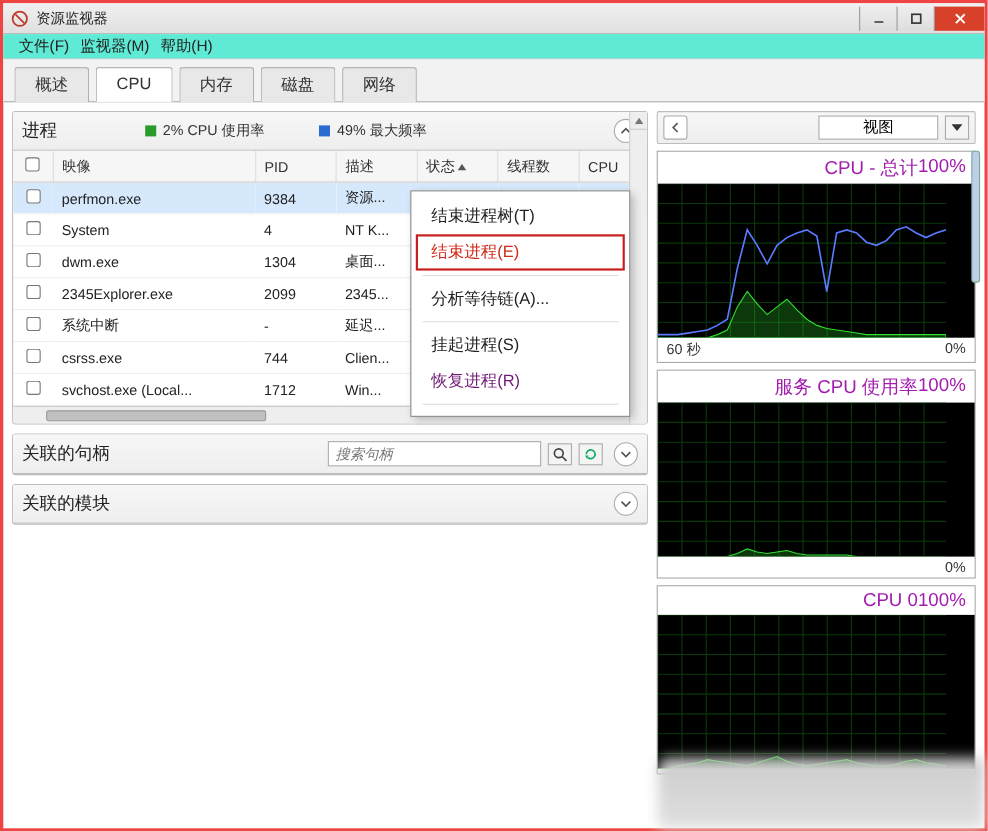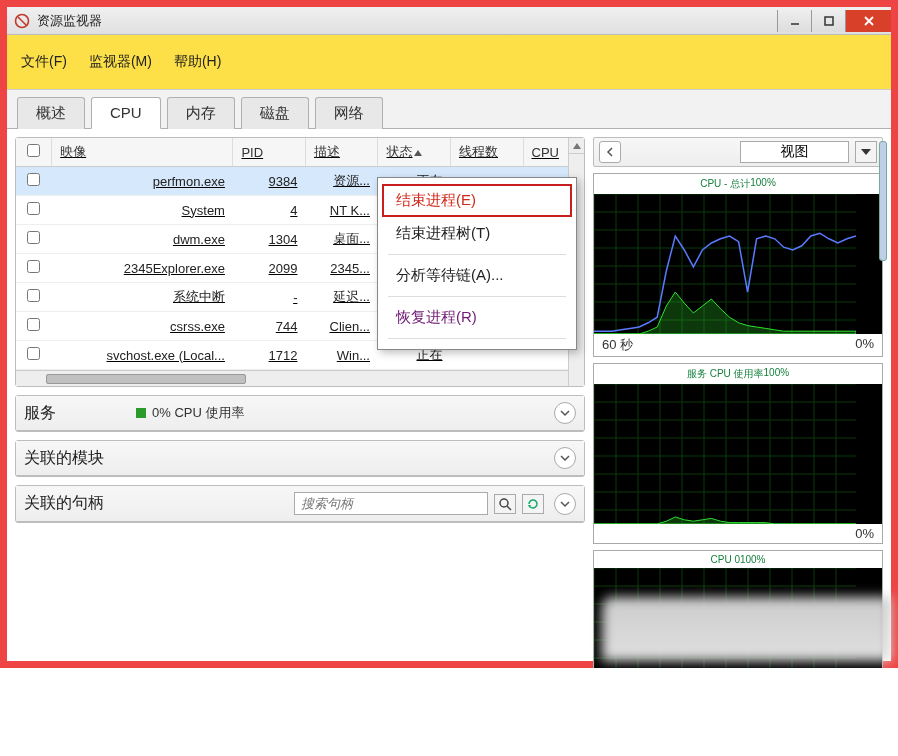--- a/index.html
+++ b/index.html
@@ -1,31 +1,31 @@
 <!DOCTYPE html>
 <html><head>
 <meta charset="utf-8">
 <style>
 * { box-sizing: border-box; margin: 0; padding: 0; }
 body { font-family: "Microsoft YaHei", Tahoma, sans-serif; font-size: 13px; background: #fff; overflow: hidden; }
-.window { width: 898px; height: 668px; border: 7px solid #ef4444; background: #fff; position: relative; }
+.window { width: 898px; height: 756px; border: 3px solid #ef4444; background: #fff; position: relative; }
 
 .titlebar {
   height: 28px; background: linear-gradient(#f0f0f0, #e0e0e0);
   display: flex; align-items: center; padding: 2px 0 2px 6px; gap: 6px;
   border-bottom: 1px solid #bbb;
 }
 .titlebar .app-icon { width: 18px; height: 18px; display: flex; align-items: center; justify-content: center; }
 .titlebar .title { flex: 1; color: #222; font-size: 13px; }
 .win-buttons { display: flex; height: 22px; }
 .win-btn { width: 34px; height: 22px; display: flex; align-items: center; justify-content: center; font-family: sans-serif; font-size: 12px; border-left: 1px solid #999; background: linear-gradient(#eee,#ddd); }
 .win-btn.close { background: #d9402a; color: #fff; width: 46px; }
 .win-btn.close svg line { stroke: #fff; }
 
-.menubar { display: flex; gap: 14px; padding: 16px 10px; border-bottom: 1px solid #ccc; font-size: 14px; color: #222; background: #fde047; }
+.menubar { display: flex; gap: 2px; padding: 0 10px; border-bottom: 1px solid #ccc; font-size: 14px; color: #222; background: #5eead4; }
 .menubar .mitem { padding: 2px 4px; }
 
 .tabs { display: flex; gap: 6px; padding: 6px 10px 0 10px; border-bottom: 1px solid #b0b0b0; background: #f2f2f2; }
 .tab { padding: 6px 18px; border: 1px solid #b0b0b0; border-bottom: none; border-radius: 3px 3px 0 0; background: #e8e8e8; color: #333; font-size: 15px; position: relative; top: 1px; }
 .tab.active { background: #fff; font-weight: 400; border-bottom: 1px solid #fff; }
 
 .content { display: flex; height: calc(100% - 28px - 28px - 36px); }
 .left-pane { flex: 1; min-width: 0; padding: 8px; display: flex; flex-direction: column; gap: 8px; }
 .right-pane { width: 298px; padding: 8px 8px 8px 0; display: flex; flex-direction: column; gap: 6px; }
 
@@ -33,42 +33,42 @@
 .sec-header { display: flex; align-items: center; padding: 6px 8px; background: linear-gradient(#f7f7f7,#eee); border-bottom: 1px solid #bdbdbd; gap: 10px; font-size: 16px; color: #222; }
 .sec-header .sec-title { font-weight: 400; }
 .sec-header .metric { font-size: 13px; color: #333; display: flex; align-items: center; gap: 6px; }
 .sec-header .sq { width: 10px; height: 10px; display: inline-block; }
 .sec-header .sq.green { background: #2a9b2a; }
 .sec-header .sq.blue { background: #2a6bd0; }
 .spacer { flex: 1; }
 .expand-btn { width: 22px; height: 22px; border: 1px solid #aaa; border-radius: 50%; display: flex; align-items: center; justify-content: center; background: #fff; }
 .expand-btn svg { width: 10px; height: 10px; }
 
-.table-wrap { overflow: hidden; text-decoration: underline; }
+.table-wrap { overflow: hidden; }
 .ptable { width: 100%; border-collapse: collapse; font-size: 13px; }
 .ptable th { text-align: left; padding: 5px 8px; border-right: 1px solid #ddd; border-bottom: 1px solid #ccc; background: #f6f6f6; font-weight: 400; color: #333; }
-.ptable td { padding: 5px 8px; border-bottom: 1px solid #eee; color: #222; white-space: nowrap; overflow: hidden; text-overflow: ellipsis; text-align: right; }
+.ptable td { padding: 5px 8px; border-bottom: 1px solid #eee; color: #222; white-space: nowrap; overflow: hidden; text-overflow: ellipsis; }
 .ptable tr.selected td { background: #d6e8fb; }
 .ptable td.chk, .ptable th.chk { width: 24px; text-align: center; }
 .ptable input[type=checkbox] { width: 13px; height: 13px; }
 th.sorted svg { width: 8px; height: 6px; margin-left: 2px; }
 
 .hscroll { height: 16px; background: #eee; border-top: 1px solid #ccc; display: flex; align-items: center; }
 .hscroll .thumb { height: 10px; background: #c0c0c0; border: 1px solid #999; width: 200px; margin-left: 30px; border-radius: 2px; }
 
 .search-row { display: flex; align-items: center; gap: 6px; padding: 4px 6px; }
 .search-row input { flex: 1; border: 1px solid #aaa; padding: 3px 6px; font-size: 13px; color: #666; font-style: italic; }
 .icon-btn { width: 22px; height: 20px; border: 1px solid #aaa; display: flex; align-items: center; justify-content: center; background: #f4f4f4; }
 
 .right-header { display: flex; align-items: center; gap: 6px; border: 1px solid #bdbdbd; padding: 3px 5px; border-radius: 2px; background: linear-gradient(#f7f7f7,#eee); }
 .view-dd { flex: 1; display: flex; align-items: center; justify-content: center; border: 1px solid #aaa; height: 22px; font-size: 14px; background: #fff; }
 .dd-btn { width: 22px; height: 22px; border: 1px solid #aaa; display: flex; align-items: center; justify-content: center; background: #f4f4f4; }
 
 .chart { border: 1px solid #aaa; }
-.chart-title { display: flex; justify-content: center; padding: 3px 8px; font-size: 10px; color: #15803d; }
+.chart-title { display: flex; justify-content: flex-end; padding: 3px 8px; font-size: 17px; color: #a21caf; }
 .chart-body { height: 140px; background: #000; position: relative; overflow: hidden; }
 .chart-body .grid line { stroke: #0a3a0a; stroke-width: 1; }
 .chart-body polyline.blue { stroke: #5a7aff; stroke-width: 1.5; fill: none; }
 .chart-body polygon.green { fill: rgba(48,224,48,0.25); stroke: #30e030; stroke-width: 1; }
 .chart-footer { display: flex; justify-content: space-between; padding: 2px 8px; font-size: 13px; color: #333; }
 
 .context-menu {
   position: absolute; left: 370px; top: 170px; width: 200px;
   background: #fff; border: 1px solid #888;
   box-shadow: 3px 3px 8px rgba(0,0,0,.25); padding: 6px 4px; z-index: 100;
@@ -129,20 +129,39 @@
     <div class="tab">内存</div>
     <div class="tab">磁盘</div>
     <div class="tab">网络</div>
   </div>
 
   <div class="content">
 
     <div class="left-pane">
 
       <div class="section" style="position:relative;">
+        <div class="sec-header">
+          <span class="sec-title">进程</span>
+          <span style="width:60px"></span>
+          <span class="metric">
+              <span class="sq green"></span>
+              <span>2% CPU 使用率</span>
+            </span>
+          <span style="width:30px"></span>
+          <span class="metric">
+              <span class="sq blue"></span>
+              <span>49% 最大频率</span>
+            </span>
+          <div class="spacer"></div>
+          <div class="expand-btn">
+            <svg viewBox="0 0 10 10">
+                <polyline points="1,7 5,3 9,7" fill="none" stroke="#555" stroke-width="1.5"></polyline>
+              </svg>
+          </div>
+        </div>
         <div class="table-wrap">
           <table class="ptable">
             <thead>
               <tr>
                 <th class="chk"><input type="checkbox" style=""></th>
                 <th style="width:150px">映像</th>
                 <th style="width:60px">PID</th>
                 <th style="width:60px">描述</th>
                 <th style="width:60px" class="sorted"><span>状态</span><svg viewBox="0 0 8 6">
                       <polygon points="0,6 4,0 8,6" fill="#555"></polygon>
@@ -223,68 +242,52 @@
         </div>
         <div class="vstrack">
           <div class="arrow">
               <svg width="8" height="6">
                 <polygon points="0,6 4,0 8,6" fill="#777"></polygon>
               </svg>
             </div>
         </div>
       </div>
 
-      <div class="section">
-        <div class="sec-header">
-          <span class="sec-title">服务</span>
-          <span style="width:60px"></span>
-          <span class="metric">
-              <span class="sq green"></span>
-              <span>0% CPU 使用率</span>
-            </span>
-          <div class="spacer"></div>
-          <div class="expand-btn">
-            <svg viewBox="0 0 10 10">
-                <polyline points="1,3 5,7 9,3" fill="none" stroke="#555" stroke-width="1.5"></polyline>
-              </svg>
-          </div>
-        </div>
-      </div>
-
-      <div class="section">
-        <div class="sec-header">
-          <span class="sec-title">关联的模块</span>
-          <div class="spacer"></div>
-          <div class="expand-btn">
-            <svg viewBox="0 0 10 10">
-                <polyline points="1,3 5,7 9,3" fill="none" stroke="#555" stroke-width="1.5"></polyline>
-              </svg>
-          </div>
-        </div>
-      </div>
 
       <div class="section">
         <div class="sec-header">
           <span class="sec-title">关联的句柄</span>
           <div class="spacer"></div>
           <div class="search-row" style="padding:0; flex:0 0 250px;">
             <input type="text" placeholder="搜索句柄" style="">
             <span class="icon-btn">
               <svg width="14" height="14" viewBox="0 0 14 14">
                   <circle cx="6" cy="6" r="4" fill="none" stroke="#444" stroke-width="1.5"></circle>
                   <line x1="9" y1="9" x2="13" y2="13" stroke="#444" stroke-width="1.5"></line>
                 </svg>
             </span>
             <span class="icon-btn">
               <svg width="14" height="14" viewBox="0 0 14 14">
                   <path d="M3 7a4 4 0 1 1 1.2 2.8" fill="none" stroke="#1a6" stroke-width="1.5"></path>
                   <polygon points="2,8 5,8 3.5,11" fill="#1a6"></polygon>
                 </svg>
             </span>
           </div>
+          <div class="expand-btn">
+            <svg viewBox="0 0 10 10">
+                <polyline points="1,3 5,7 9,3" fill="none" stroke="#555" stroke-width="1.5"></polyline>
+              </svg>
+          </div>
+        </div>
+      </div>
+
+      <div class="section">
+        <div class="sec-header">
+          <span class="sec-title">关联的模块</span>
+          <div class="spacer"></div>
           <div class="expand-btn">
             <svg viewBox="0 0 10 10">
                 <polyline points="1,3 5,7 9,3" fill="none" stroke="#555" stroke-width="1.5"></polyline>
               </svg>
           </div>
         </div>
       </div>
 
     </div>
 
@@ -410,25 +413,26 @@
             <div class="chart-footer">
               <span></span>
               <span></span>
             </div>
           </div>
         </div>
     </div>
   </div>
 
   <div class="context-menu">
+    <div class="cm-item">结束进程树(T)</div>
     <div class="cm-item highlight">结束进程(E)</div>
-    <div class="cm-item">结束进程树(T)</div>
     <div class="cm-sep"></div>
     <div class="cm-item">分析等待链(A)...</div>
     <div class="cm-sep"></div>
+    <div class="cm-item">挂起进程(S)</div>
     <div class="cm-item disabled">恢复进程(R)</div>
     <div class="cm-sep"></div>
   </div>
 
   <div class="right-scroll">
       <div class="sthumb"></div>
     </div>
   <div class="blur-bar"></div>
 </div>
 

